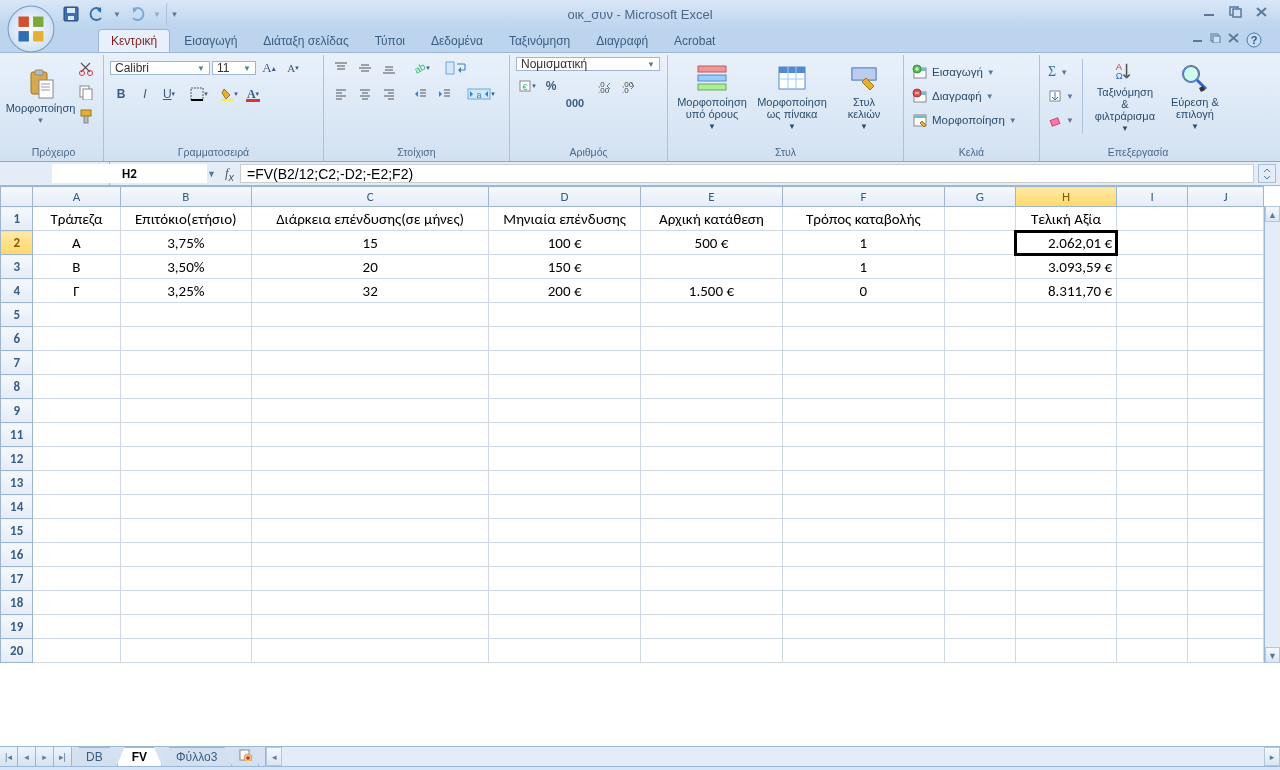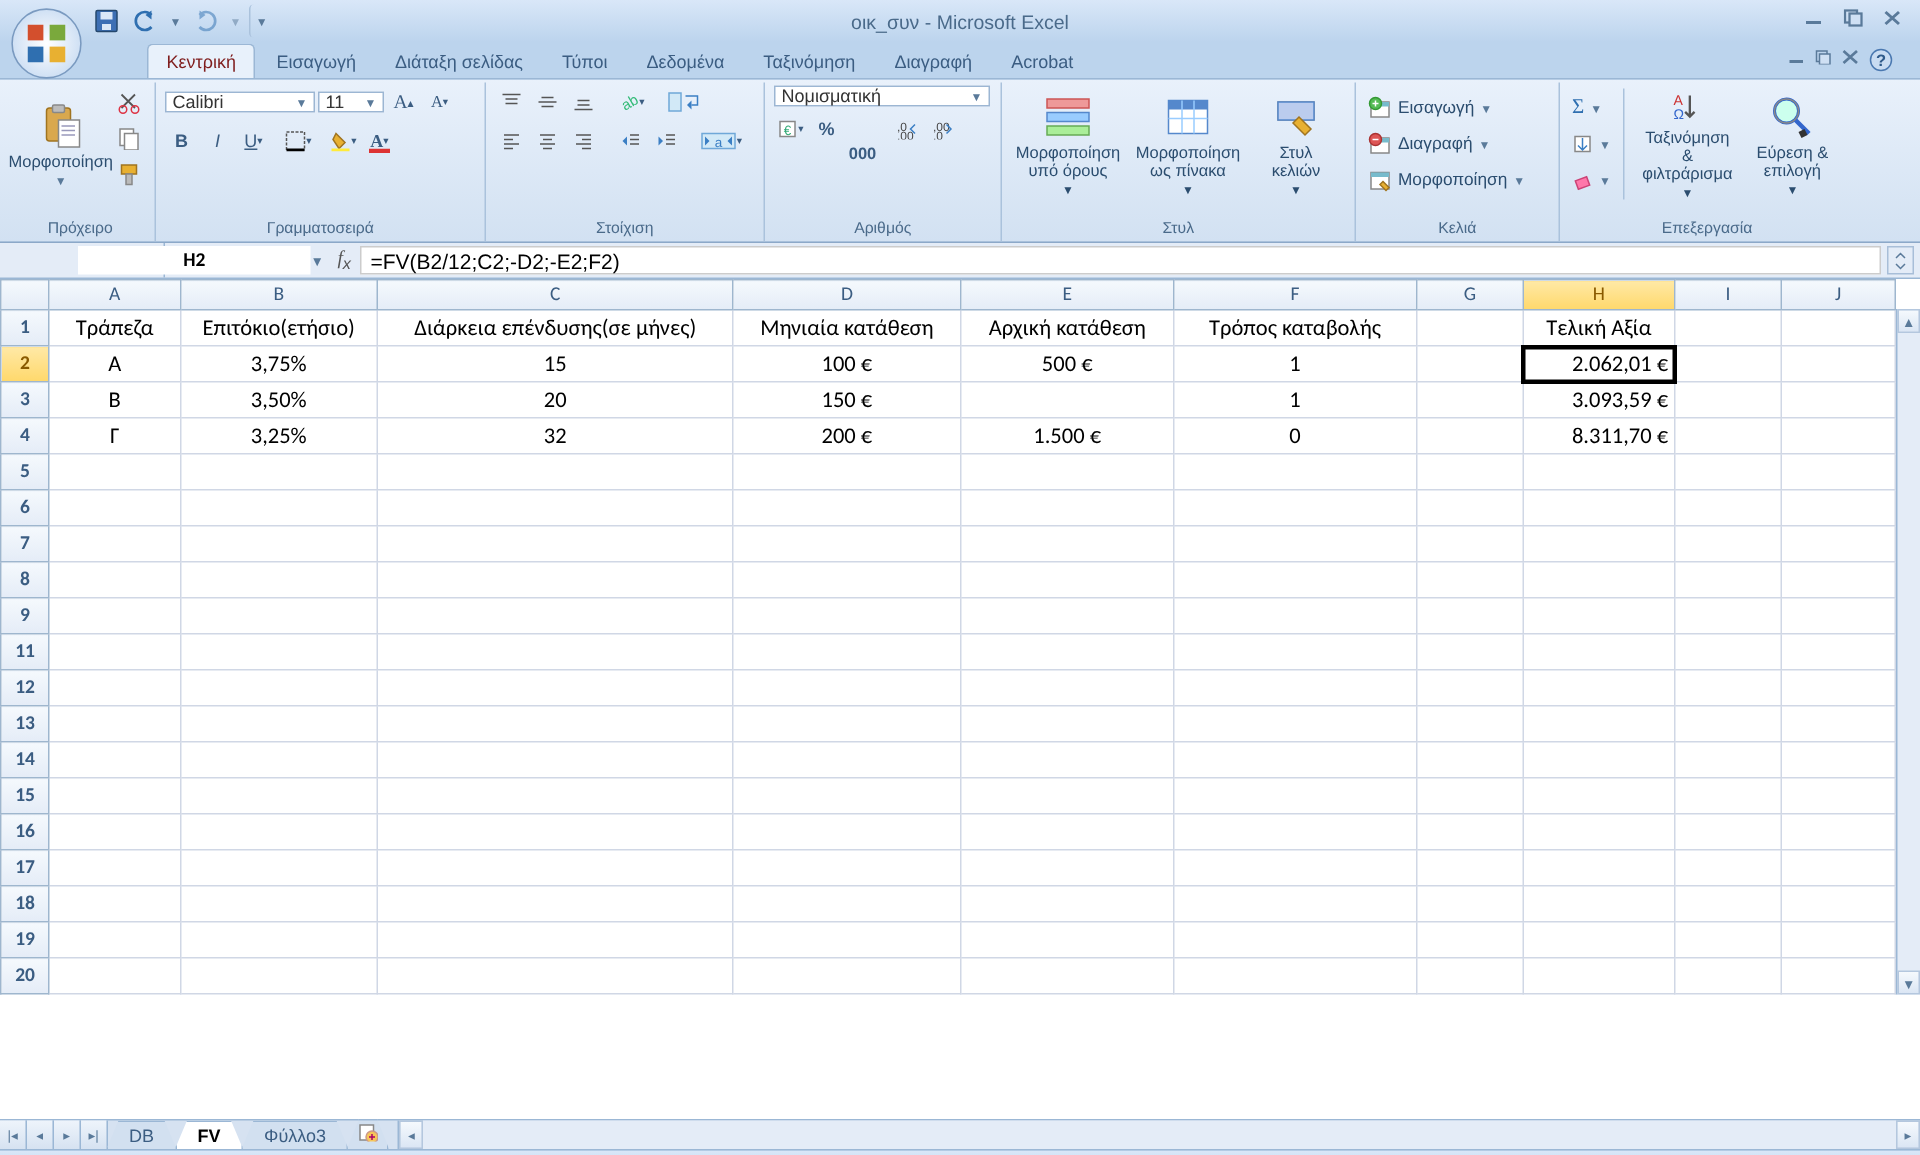--- a/index.html
+++ b/index.html
@@ -561,21 +561,21 @@
             <th class="" style="width:70px;">I</th>
             <th class="" style="width:75px;">J</th>
           </tr>
         </thead>
         <tbody>
           <tr>
             <th class="rowhdr ">1</th>
             <td class="">Τράπεζα</td>
             <td class="">Επιτόκιο(ετήσιο)</td>
             <td class="">Διάρκεια επένδυσης(σε μήνες)</td>
-            <td class="">Μηνιαία κατάθεση</td>
+            <td class="">Μηνιαία επένδυσης</td>
             <td class="">Αρχική κατάθεση</td>
             <td class="">Τρόπος καταβολής</td>
             <td class=""></td>
             <td class="">Τελική Αξία</td>
             <td class=""></td>
             <td class=""></td>
           </tr>
           <tr>
             <th class="rowhdr sel">2</th>
             <td class="">Α</td>

